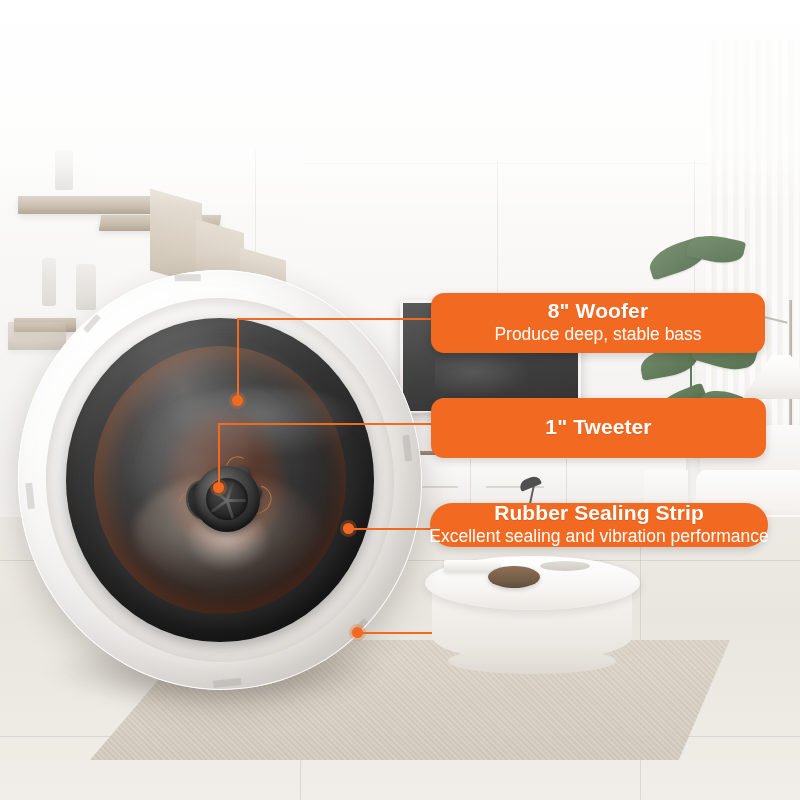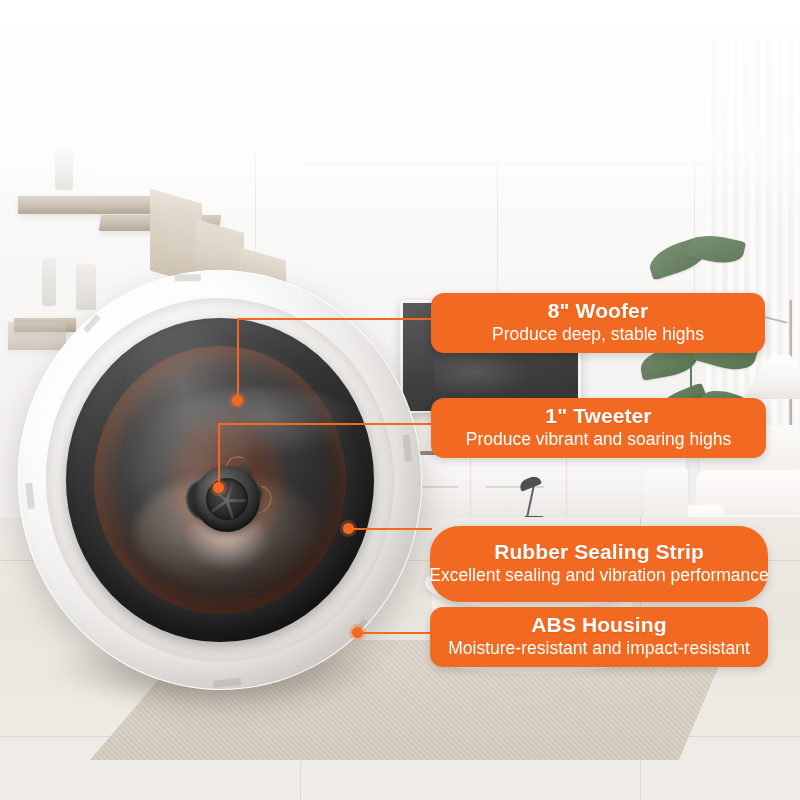--- a/index.html
+++ b/index.html
@@ -387,31 +387,26 @@
   <div class="dot" style="left:213px;top:482px;"></div>
 
   <div class="lead lead-h" style="left:352px;top:528px;width:80px;"></div>
   <div class="dot" style="left:343px;top:523px;"></div>
 
   <div class="lead lead-h" style="left:362px;top:632px;width:70px;"></div>
   <div class="dot" style="left:352px;top:627px;"></div>
 
   <div class="callout" style="left:431px;top:293px;width:334px;height:60px;">
     <div class="c-title">8" Woofer</div>
-    <div class="c-sub">Produce deep, stable highs</div>
+    <div class="c-sub">Produce deep, stable bass</div>
   </div>
 
   <div class="callout" style="left:431px;top:398px;width:335px;height:60px;">
     <div class="c-title">1" Tweeter</div>
-    <div class="c-sub">Produce vibrant and soaring highs</div>
   </div>
 
-  <div class="callout" style="left:430px;top:526px;width:338px;height:76px;border-radius:29px;">
+  <div class="callout" style="left:430px;top:503px;width:338px;height:44px;border-radius:29px;">
     <div class="c-title">Rubber Sealing Strip</div>
     <div class="c-sub">Excellent sealing and vibration performance</div>
   </div>
 
-  <div class="callout" style="left:430px;top:607px;width:338px;height:60px;">
-    <div class="c-title">ABS Housing</div>
-    <div class="c-sub">Moisture-resistant and impact-resistant</div>
-  </div>
 
 </div>
 
 </body></html>

